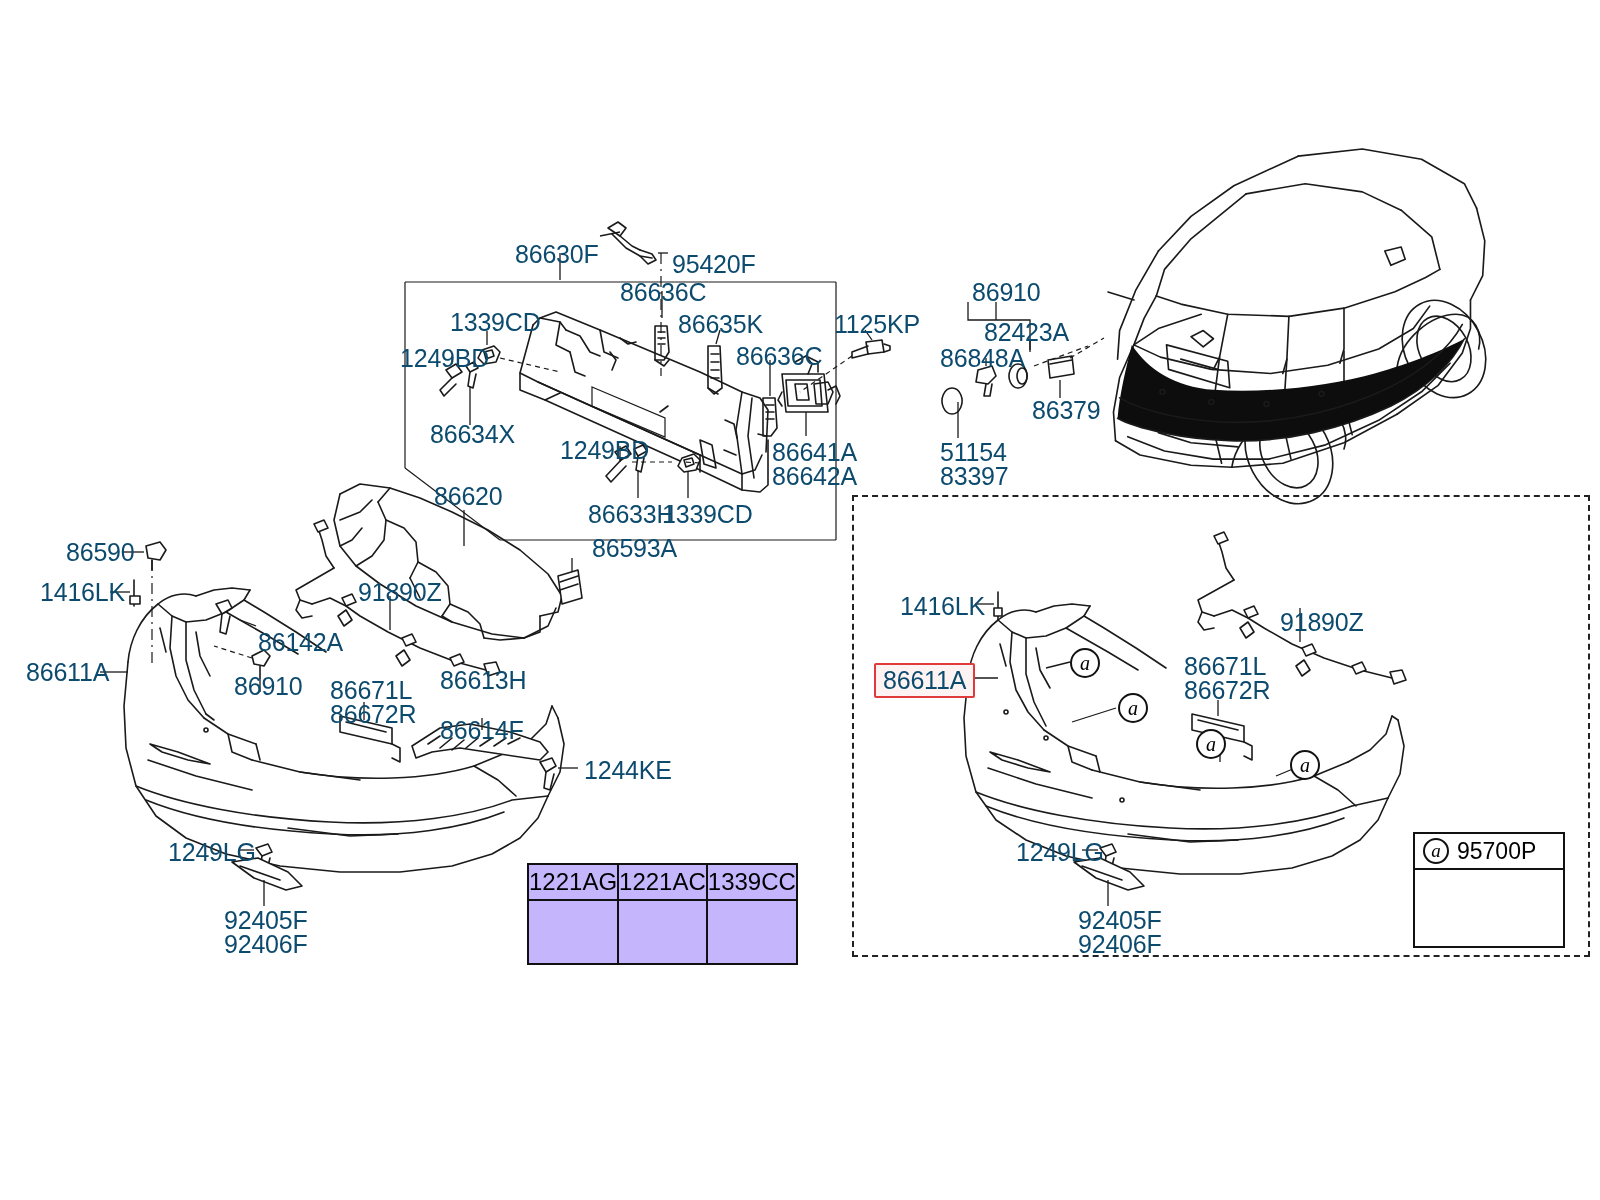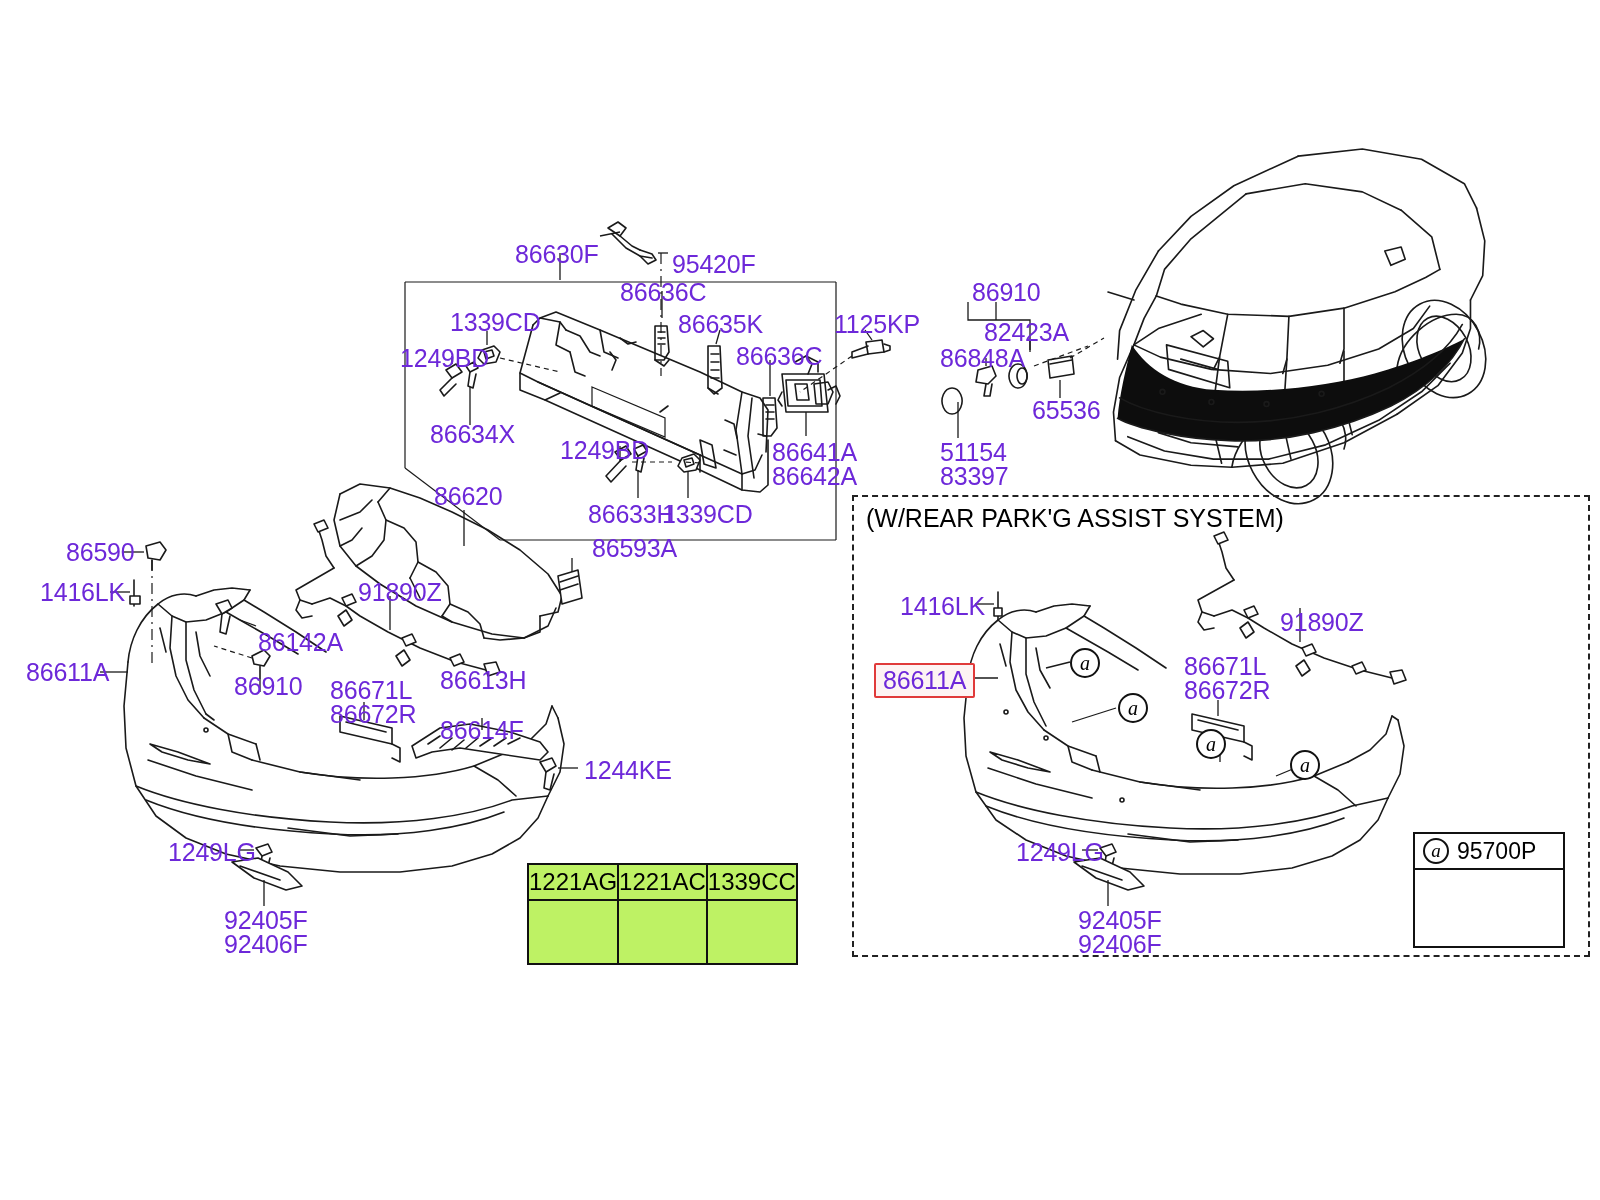--- a/index.html
+++ b/index.html
@@ -12,21 +12,21 @@
     width: 1600px;
     height: 1200px;
     background: #ffffff;
     font-family: "Liberation Sans", sans-serif;
     overflow: hidden;
   }
   .lbl {
     position: absolute;
     font-family: "Liberation Sans", sans-serif;
     font-size: 25px;
-    color: #6d28d9;
+    color: #0c4a6e;
     white-space: pre;
     letter-spacing: -0.2px;
     line-height: 28px;
   }
   .hl {
     border: 2.5px solid #e03a3a;
     background: #fdf3f3;
     padding: 1px 7px 2px 7px;
     border-radius: 2px;
   }
@@ -44,21 +44,21 @@
     pointer-events: none;
   }
   .dashpanel {
     position: absolute;
     border: 2px dashed #222;
     box-sizing: border-box;
   }
   .tbl {
     position: absolute;
     border-collapse: collapse;
-    background: #bef264;
+    background: #c4b5fd;
   }
   .tbl td {
     border: 2px solid #111;
     text-align: center;
     font-size: 24px;
     font-family: "Liberation Sans", sans-serif;
     color: #000;
     padding: 0;
   }
   .tbl td.head { height: 34px; width: 86px; }
@@ -527,41 +527,40 @@
     </g>
 
     <path class="ld" d="M958 678 L998 678"></path>
 
     <path class="ld" d="M100 672 L128 672"></path>
 
     <path class="ld" d="M464 510 L464 546"></path>
   </svg>
 
   <div class="dashpanel" style="left:852px; top:495px; width:738px; height:462px;"></div>
-  <div class="panel-note" style="left:866px; top:504px;">(W/REAR PARK'G ASSIST SYSTEM)</div>
 
   <div class="lbl" style="left:515px; top:240px;">86630F</div>
   <div class="lbl" style="left:672px; top:250px;">95420F</div>
   <div class="lbl" style="left:620px; top:278px;">86636C</div>
   <div class="lbl" style="left:678px; top:310px;">86635K</div>
   <div class="lbl" style="left:736px; top:342px;">86636C</div>
   <div class="lbl" style="left:834px; top:310px;">1125KP</div>
   <div class="lbl" style="left:450px; top:308px;">1339CD</div>
   <div class="lbl" style="left:400px; top:344px;">1249BD</div>
   <div class="lbl" style="left:430px; top:420px;">86634X</div>
   <div class="lbl" style="left:560px; top:436px;">1249BD</div>
   <div class="lbl" style="left:588px; top:500px;">86633H</div>
   <div class="lbl" style="left:662px; top:500px;">1339CD</div>
   <div class="lbl" style="left:772px; top:438px;">86641A</div>
   <div class="lbl" style="left:772px; top:462px;">86642A</div>
 
   <div class="lbl" style="left:972px; top:278px;">86910</div>
   <div class="lbl" style="left:984px; top:318px;">82423A</div>
   <div class="lbl" style="left:940px; top:344px;">86848A</div>
-  <div class="lbl" style="left:1032px; top:396px;">65536</div>
+  <div class="lbl" style="left:1032px; top:396px;">86379</div>
   <div class="lbl" style="left:940px; top:438px;">51154</div>
   <div class="lbl" style="left:940px; top:462px;">83397</div>
 
   <div class="lbl" style="left:66px; top:538px;">86590</div>
   <div class="lbl" style="left:40px; top:578px;">1416LK</div>
   <div class="lbl" style="left:26px; top:658px;">86611A</div>
   <div class="lbl" style="left:258px; top:628px;">86142A</div>
   <div class="lbl" style="left:234px; top:672px;">86910</div>
   <div class="lbl" style="left:434px; top:482px;">86620</div>
   <div class="lbl" style="left:548px; top:534px;margin-left:44px;">86593A</div>

